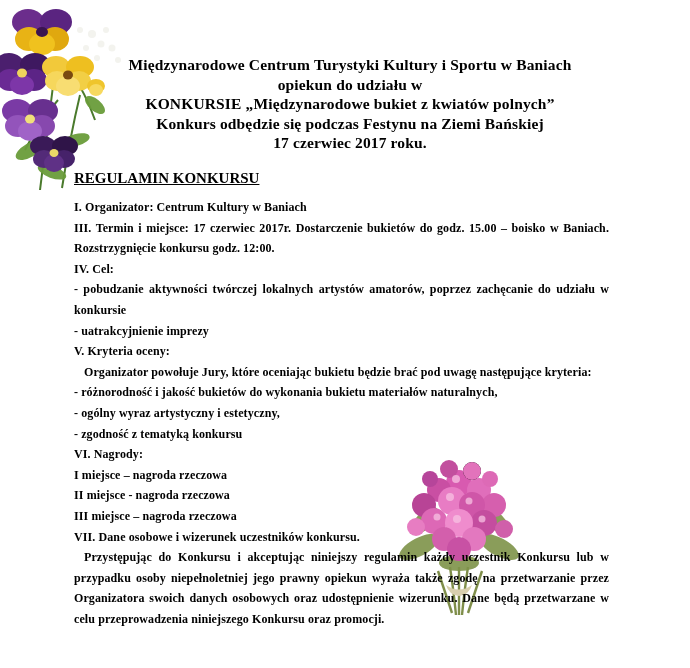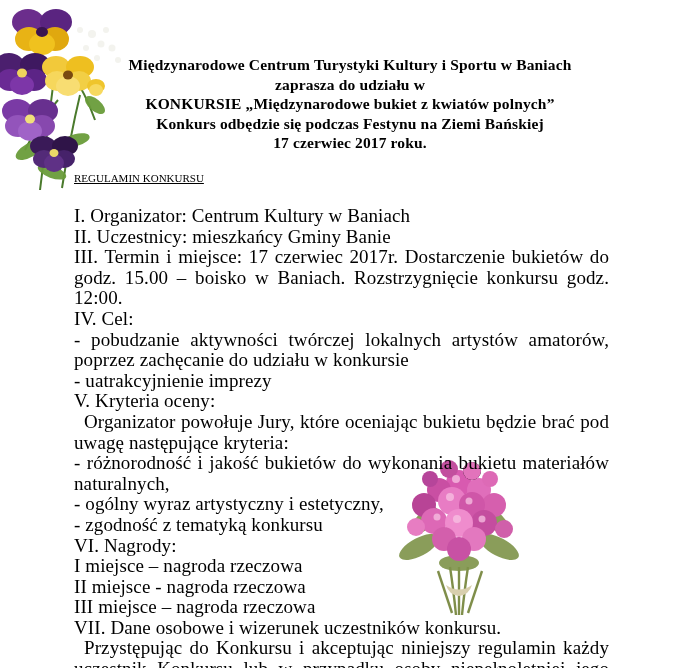--- a/index.html
+++ b/index.html
@@ -57,29 +57,29 @@
   }
 
   
   .body-block {
     position: absolute;
     left: 74px;
     top: 168px;
     width: 600px;
   }
   .rules-title {
-    font-weight: normal;
-    font-size: 11px;
+    font-weight: bold;
+    font-size: 15px;
     line-height: 20px;
     text-decoration: underline;
-    margin-bottom: 18px;
+    margin-bottom: 9px;
   }
   .para {
-    font-weight: normal;
-    font-size: 19px;
+    font-weight: bold;
+    font-size: 12px;
     line-height: 20.6px;
     letter-spacing: 0.1px;
   }
   .para.indent {
     text-indent: 10px;
   }
   .para.just {
     text-align: justify;
     width: 535px;
   }
@@ -224,31 +224,30 @@
       <circle cx="86" cy="62" r="4"></circle>
       <circle cx="105" cy="66" r="3.5"></circle>
       <circle cx="93" cy="84" r="4"></circle>
       <circle cx="73" cy="82" r="3.5"></circle>
       <circle cx="118" cy="84" r="3.5"></circle>
     </g>
   </svg>
 
   <div class="header">
     <div class="line">Międzynarodowe Centrum Turystyki Kultury i Sportu w Baniach</div>
-    <div class="line">zaprasza do udziału w</div>
+    <div class="line">opiekun do udziału w</div>
     <div class="line">KONKURSIE „Międzynarodowe bukiet z kwiatów polnych”</div>
     <div class="line">Konkurs odbędzie się podczas Festynu na Ziemi Bańskiej</div>
     <div class="line">17 czerwiec 2017 roku.</div>
   </div>
 
   <div class="body-block">
     <div class="rules-title">REGULAMIN KONKURSU</div>
 
     <div class="para">I. Organizator:  Centrum Kultury w Baniach</div>
-    <div class="para">II. Uczestnicy: mieszkańcy Gminy Banie</div>
     <div class="para just">III. Termin i miejsce: 17 czerwiec 2017r. Dostarczenie bukietów do godz. 15.00 – boisko w Baniach. Rozstrzygnięcie konkursu godz. 12:00.</div>
     <div class="para">IV. Cel:</div>
     <div class="para just">- pobudzanie aktywności twórczej lokalnych artystów amatorów, poprzez zachęcanie do udziału w konkursie</div>
     <div class="para">- uatrakcyjnienie imprezy</div>
     <div class="para">V. Kryteria oceny:</div>
     <div class="para just indent">Organizator powołuje Jury, które oceniając bukietu będzie brać pod uwagę następujące kryteria:</div>
     <div class="para just">- różnorodność i jakość bukietów do wykonania bukietu materiałów naturalnych,</div>
     <div class="para mid">- ogólny wyraz artystyczny i estetyczny,</div>
     <div class="para mid">- zgodność z tematyką konkursu</div>
     <div class="para">VI. Nagrody:</div>

